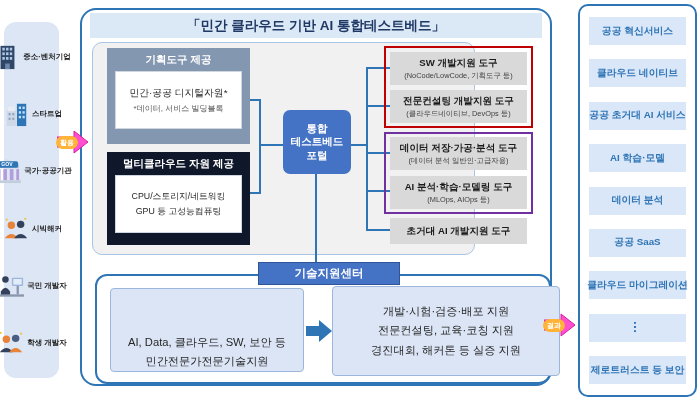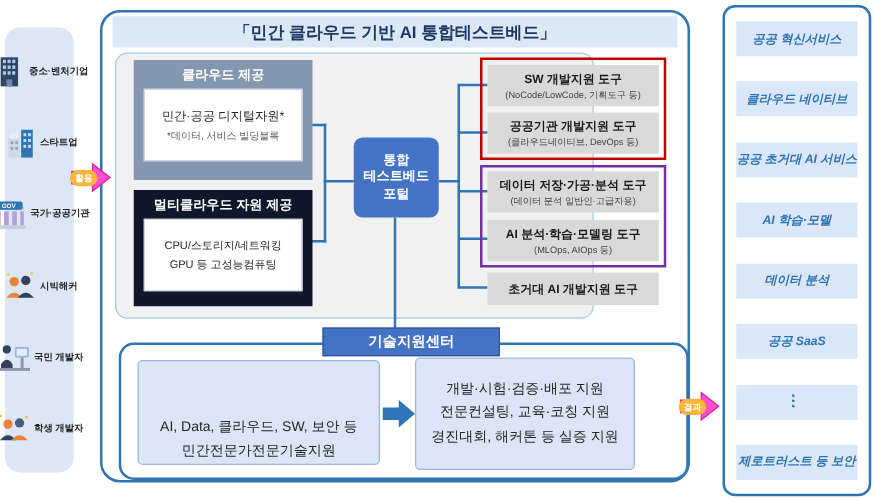--- a/index.html
+++ b/index.html
@@ -55,31 +55,31 @@
   
   .support-title{position:absolute;left:258px;top:262px;width:142px;height:23px;background:#4472c4;
     border:1.5px solid #2f5597;color:#fff;font-weight:bold;font-size:11.5px;display:flex;
     align-items:center;justify-content:center;z-index:6;}
   .support-box{position:absolute;left:95px;top:274px;width:456px;height:110px;border:2px solid #2e75b6;
     border-radius:12px;background:#fff;}
   .support-inner{position:absolute;background:#dbe5f5;border:1px solid #9db6dd;border-radius:4px;
     display:flex;flex-direction:column;align-items:center;justify-content:center;text-align:center;
     color:#262626;}
   .sup-left{left:110px;top:288px;width:194px;height:84px;font-size:11.2px;line-height:1.7;justify-content:flex-end;}
-  .sup-right{left:332px;top:286px;width:176px;height:90px;font-size:11.2px;line-height:1.75;}
+  .sup-right{left:332px;top:286px;width:228px;height:90px;font-size:11.2px;line-height:1.75;}
 
   
   .flow{position:absolute;width:32px;height:28px;z-index:8;}
   .flow-pill{position:absolute;left:-1px;top:8px;background:#ffb338;color:#fff;font-size:7px;
     font-weight:bold;border-radius:8px;padding:1.5px 4px;z-index:9;white-space:nowrap;}
 
   
   .result-rail{position:absolute;left:578px;top:4px;width:119px;height:393px;background:#fff;
     border:2px solid #2e75b6;border-radius:10px;display:flex;flex-direction:column;
-    justify-content:space-between;padding:11px 9px;font-style:italic;}
+    justify-content:space-between;padding:11px 9px;}
   .result-item{height:28px;background:#d9e7f8;color:#2e74b5;font-weight:bold;font-size:9.8px;
     display:flex;align-items:center;justify-content:center;text-align:center;white-space:nowrap;}
   .result-item.ellipsis span{transform:rotate(90deg);font-size:13px;letter-spacing:1px;}
 </style>
 </head>
 <body>
 
 <div id="canvas">
 
   <div class="actor-rail">
@@ -193,21 +193,21 @@
   <div class="line" style="left:351px;top:144px;width:17px;height:2px;"></div>
   <div class="line" style="left:366px;top:67px;width:2px;height:164px;"></div>
   <div class="line" style="left:368px;top:67px;width:22px;height:2px;"></div>
   <div class="line" style="left:368px;top:105px;width:22px;height:2px;"></div>
   <div class="line" style="left:368px;top:152px;width:22px;height:2px;"></div>
   <div class="line" style="left:368px;top:190px;width:22px;height:2px;"></div>
   <div class="line" style="left:368px;top:229px;width:22px;height:2px;"></div>
   <div class="line" style="left:315px;top:174px;width:2px;height:90px;"></div>
 
   <div class="provider prov-digital">
-    <div class="hd">클라우드 제공</div>
+    <div class="hd">기획도구 제공</div>
     <div class="inner">
       <div class="pd-l1">민간·공공 디지털자원*</div>
       <div class="pd-l2">*데이터, 서비스 빌딩블록</div>
     </div>
   </div>
 
   <div class="provider prov-multi">
     <div class="hd">멀티클라우드 자원 제공</div>
     <div class="inner">
       <div class="pm-line">CPU/스토리지/네트워킹</div>
@@ -219,21 +219,21 @@
     <div>통합</div>
     <div>테스트베드</div>
     <div>포털</div>
   </div>
 
   <div class="tool" style="top:52px;height:33px;">
     <div class="t">SW 개발지원 도구</div>
     <div class="s">(NoCode/LowCode, 기획도구 등)</div>
   </div>
   <div class="tool" style="top:90px;height:33px;">
-    <div class="t">공공기관 개발지원 도구</div>
+    <div class="t">전문컨설팅 개발지원 도구</div>
     <div class="s">(클라우드네이티브, DevOps 등)</div>
   </div>
   <div class="tool" style="top:137px;height:33px;">
     <div class="t">데이터 저장·가공·분석 도구</div>
     <div class="s">(데이터 분석 일반인·고급자용)</div>
   </div>
   <div class="tool" style="top:176px;height:33px;">
     <div class="t">AI 분석·학습·모델링 도구</div>
     <div class="s">(MLOps, AIOps 등)</div>
   </div>
@@ -265,19 +265,20 @@
     <div class="flow-pill">결과</div>
   </div>
 
   <div class="result-rail">
     <div class="result-item">공공 혁신서비스</div>
     <div class="result-item">클라우드 네이티브</div>
     <div class="result-item">공공 초거대 AI 서비스</div>
     <div class="result-item">AI 학습·모델</div>
     <div class="result-item">데이터 분석</div>
     <div class="result-item">공공 SaaS</div>
+    <div class="result-item">클라우드 마이그레이션</div>
     <div class="result-item ellipsis">
         <span>…</span>
       </div>
     <div class="result-item">제로트러스트 등 보안</div>
   </div>
 
 </div>
 
 </body></html>

